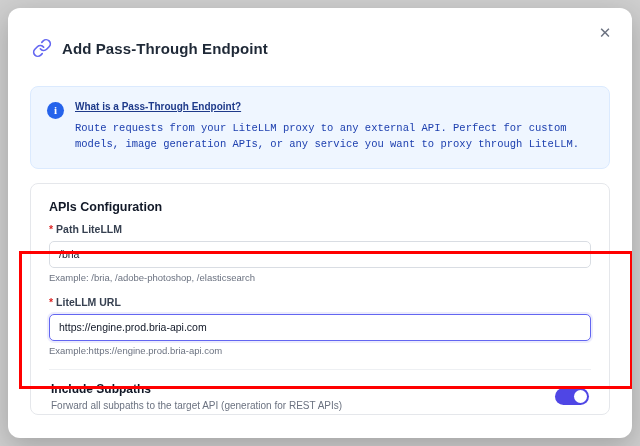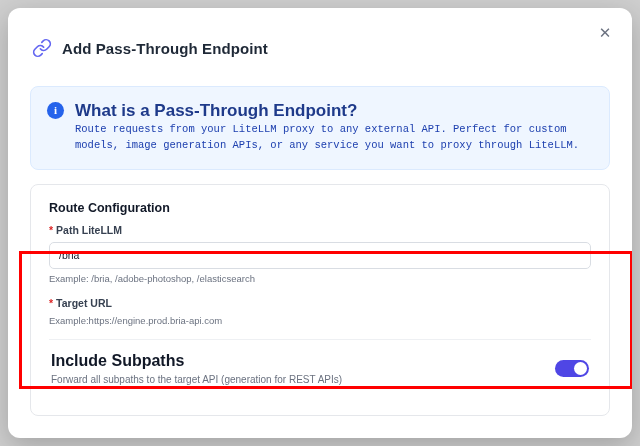--- a/index.html
+++ b/index.html
@@ -78,23 +78,25 @@
     font-weight: bold;
     line-height: 17px;
     text-align: center;
     flex: 0 0 auto;
     margin-right: 11px;
     margin-top: 1px;
     font-family: "Liberation Serif", serif;
   }
   .info-content { flex: 1 1 auto; }
   .info-title {
-    font-size: 17px;
+    font-size: 10px;
     font-weight: bold;
     color: #1e3a8a;
+    margin-bottom: 8px;
+    text-decoration: underline;
   }
   .info-text {
     font-size: 10.5px;
     color: #1e40af;
     line-height: 1.55;
     font-family: Liberation Mono, monospace;
   }
 
   
   .route-card {
@@ -159,21 +161,21 @@
   }
 
   
   .subpath-row {
     display: flex;
     align-items: center;
     justify-content: space-between;
     padding: 12px 2px 0 2px;
   }
   .subpath-title {
-    font-size: 16px;
+    font-size: 12px;
     font-weight: bold;
     color: #111827;
     margin-bottom: 4px;
   }
   .subpath-sub {
     font-size: 10px;
     color: #6b7280;
   }
   .toggle {
     width: 34px;
@@ -223,34 +225,35 @@
 
   <div class="info-box">
     <div class="info-icon">i</div>
     <div class="info-content">
       <div class="info-title">What is a Pass-Through Endpoint?</div>
       <div class="info-text">Route requests from your LiteLLM proxy to any external API. Perfect for custom models, image generation APIs, or any service you want to proxy through LiteLLM.</div>
     </div>
   </div>
 
   <div class="route-card">
-    <div class="section-title">Route Configuration</div>
+    <div class="section-title">APIs Configuration</div>
 
     <div class="field-block">
       <div class="field-label">
         <span class="req-star">*</span><span>Path LiteLLM</span>
       </div>
       <input class="text-input" type="text" value="/bria" style="">
       <div class="hint">Example: /bria, /adobe-photoshop, /elasticsearch</div>
     </div>
 
     <div class="field-block">
       <div class="field-label">
-        <span class="req-star">*</span><span>Target URL</span>
-      </div>
+        <span class="req-star">*</span><span>LiteLLM URL</span>
+      </div>
+      <input class="text-input focused" type="text" value="https://engine.prod.bria-api.com" style="">
       <div class="hint">Example:https://engine.prod.bria-api.com</div>
     </div>
 
     <div class="divider"></div>
 
     <div class="subpath-row">
       <div>
         <div class="subpath-title">Include Subpaths</div>
         <div class="subpath-sub">Forward all subpaths to the target API (generation for REST APIs)</div>
       </div>

